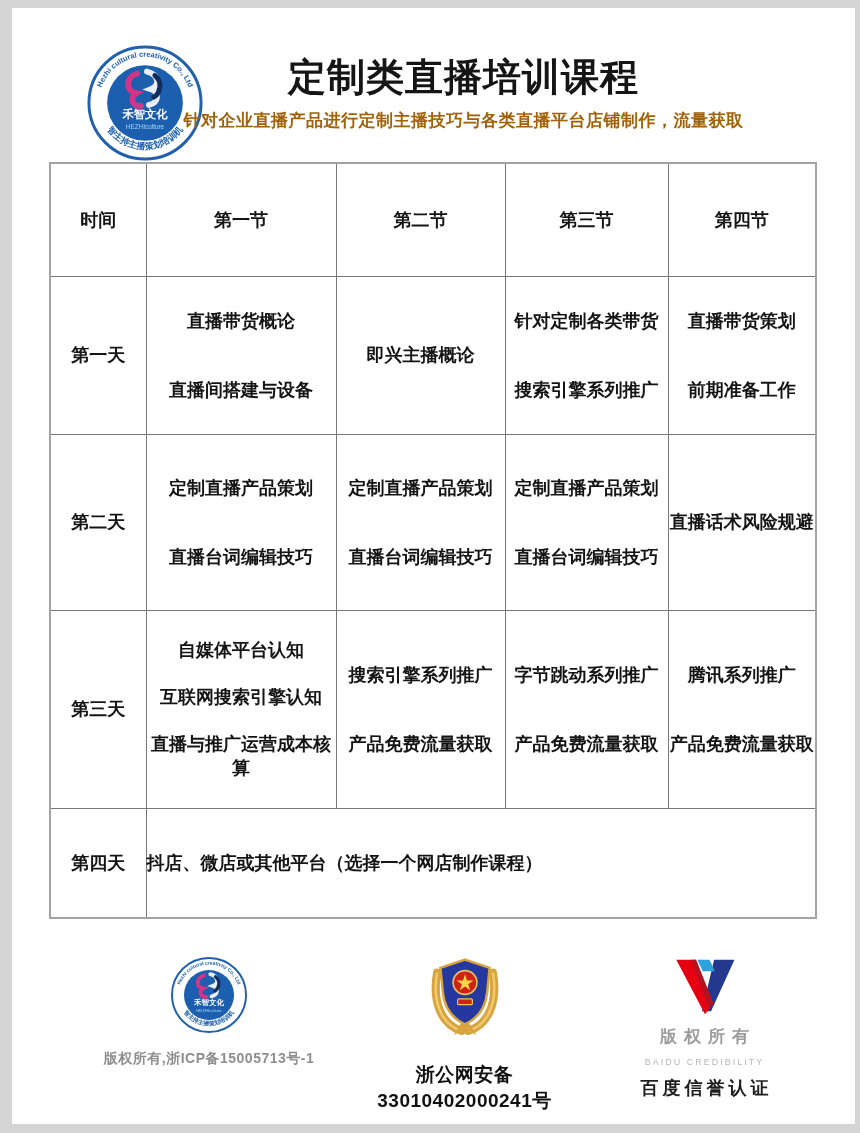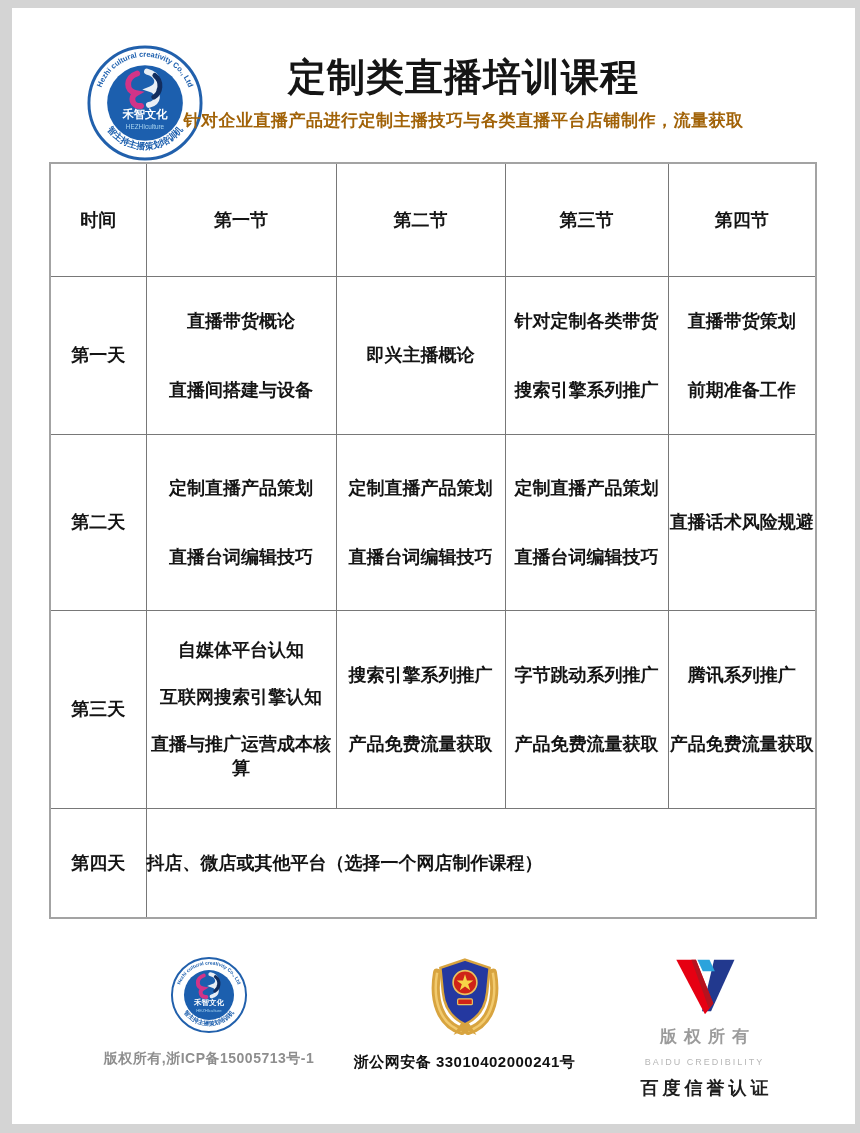--- a/index.html
+++ b/index.html
@@ -92,22 +92,22 @@
   .f-left .small-logo { width: 78px; height: 78px; display: inline-block; }
   .icp-text {
     margin-top: 12px;
     font-size: 14px;
     font-weight: 600;
     color: #8e8e8e;
     letter-spacing: 0.5px;
   }
   .f-mid .badge-icon { width: 82px; height: 88px; display: inline-block; }
   .police-text {
-    margin-top: 11px;
-    font-size: 15px;
+    margin-top: 20px;
+    font-size: 19px;
     font-weight: 700;
     color: #111;
     letter-spacing: 0.5px;
   }
   .f-right .v-icon { width: 68px; height: 58px; display: inline-block; }
   .baidu-cn {
     margin-top: 5px;
     font-size: 17px;
     font-weight: 600;
     color: #9b9b9b;

